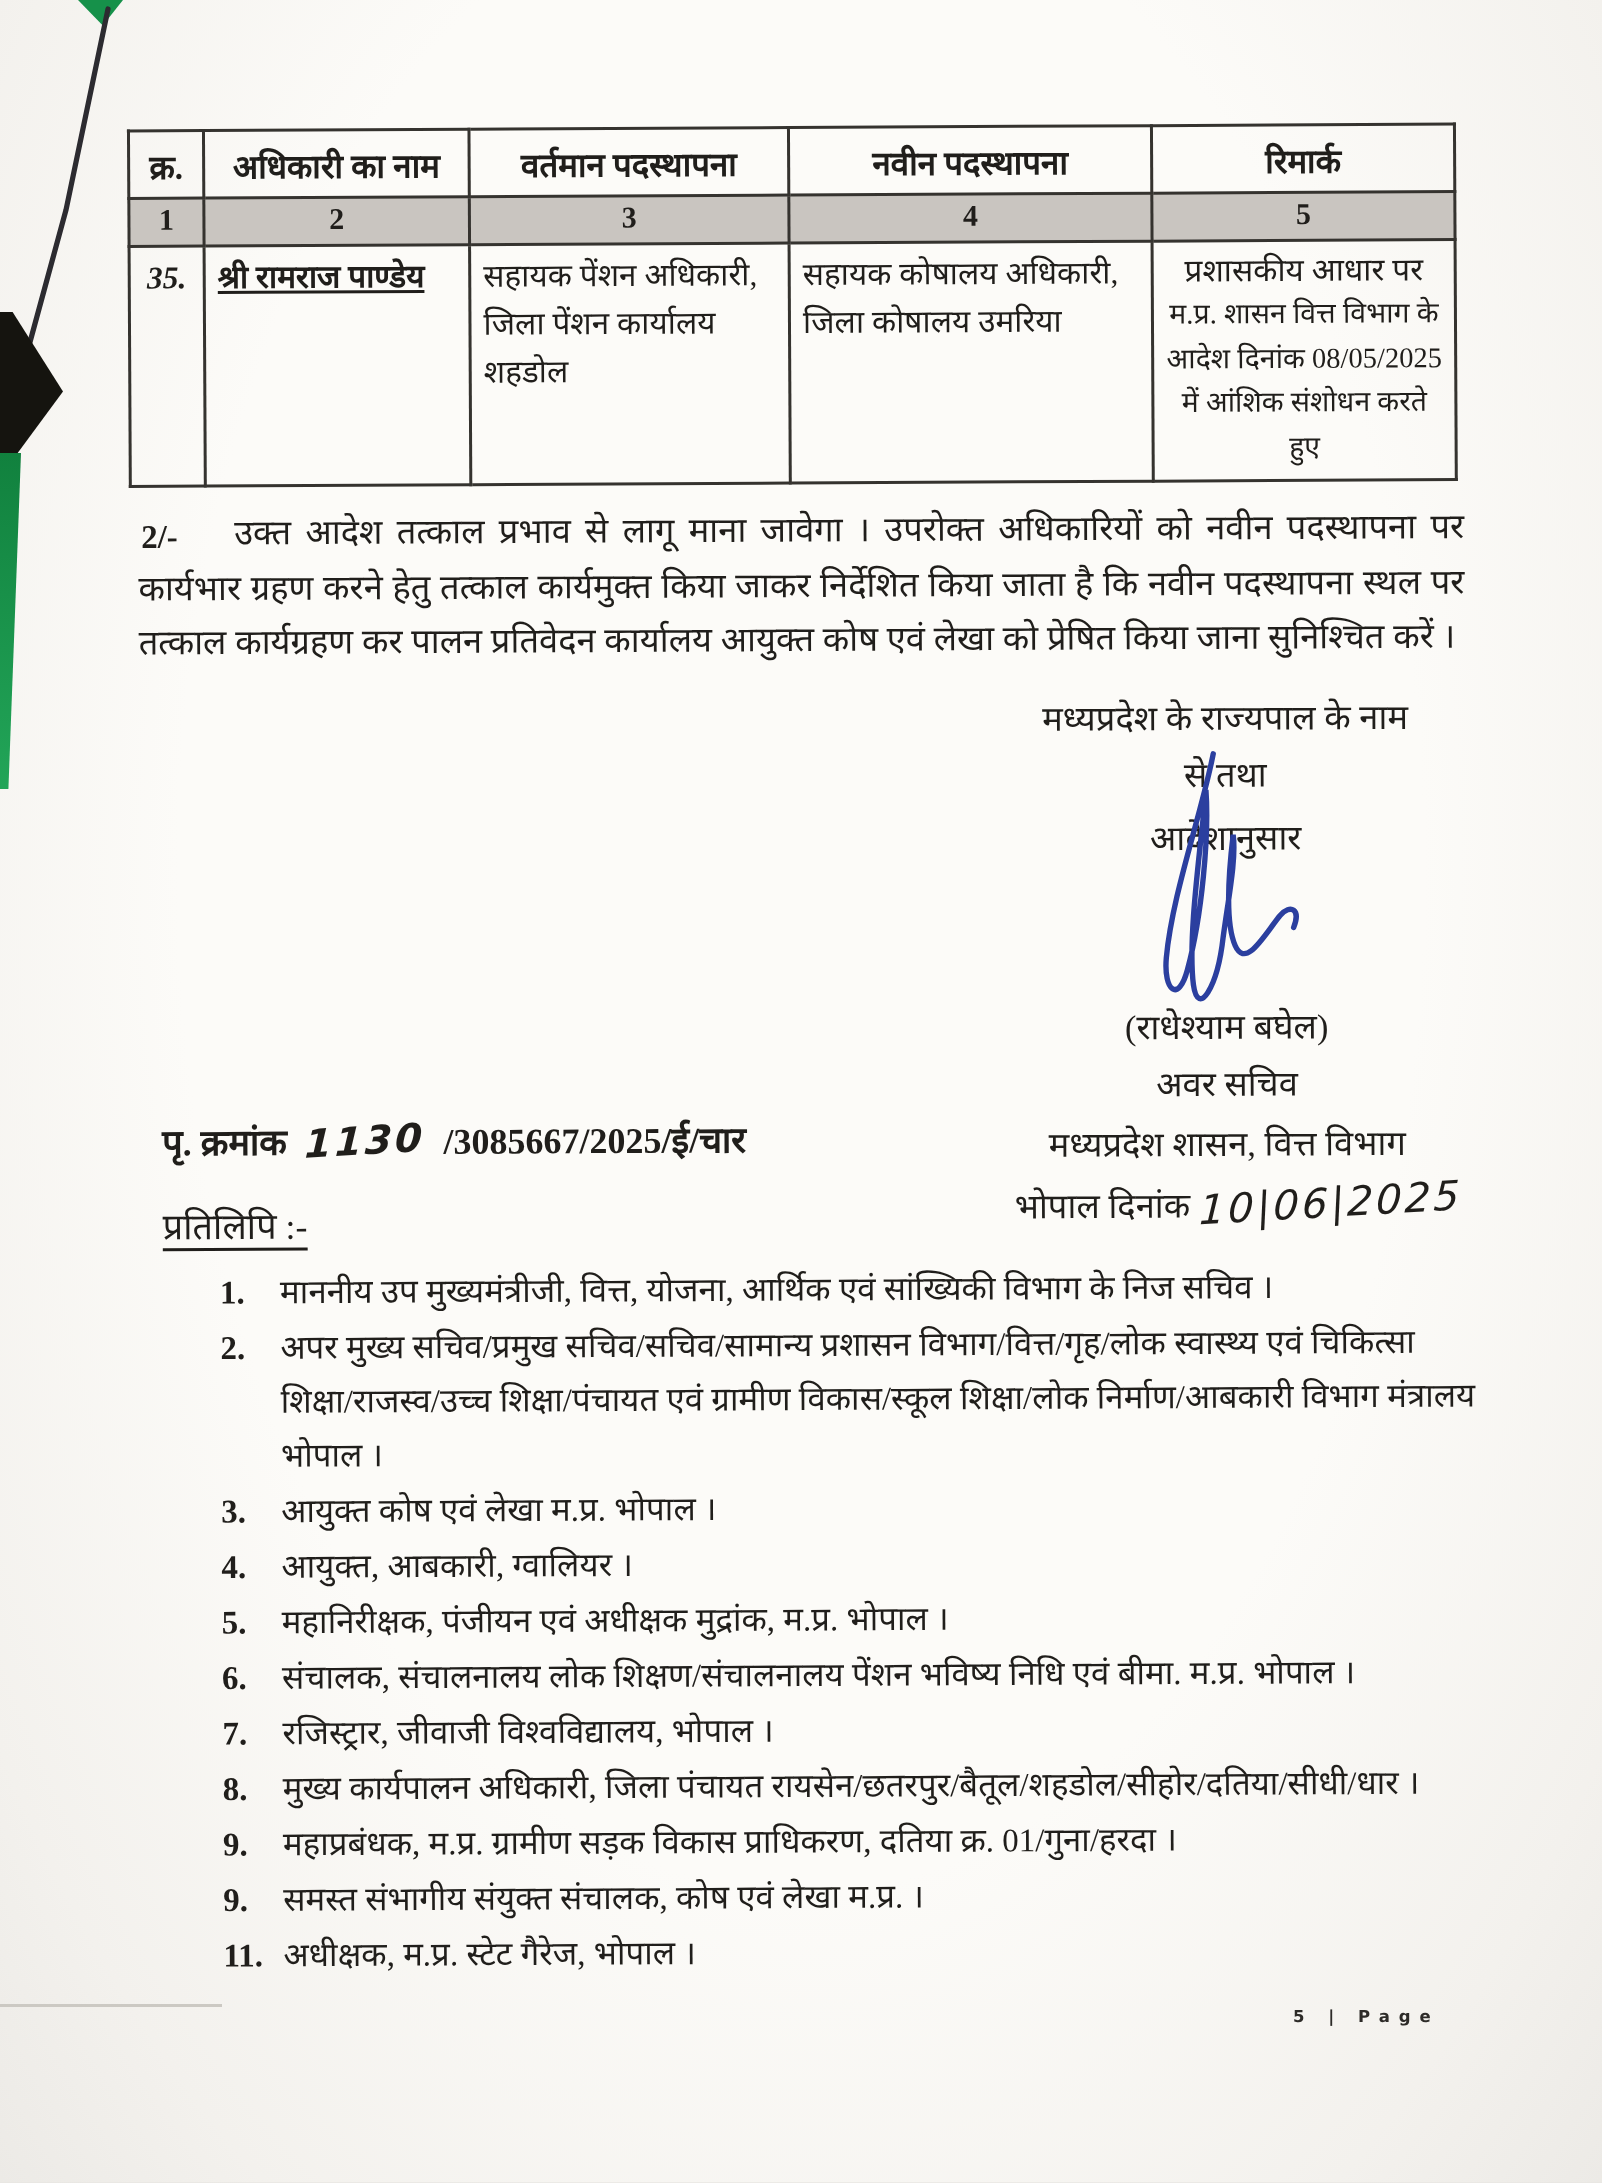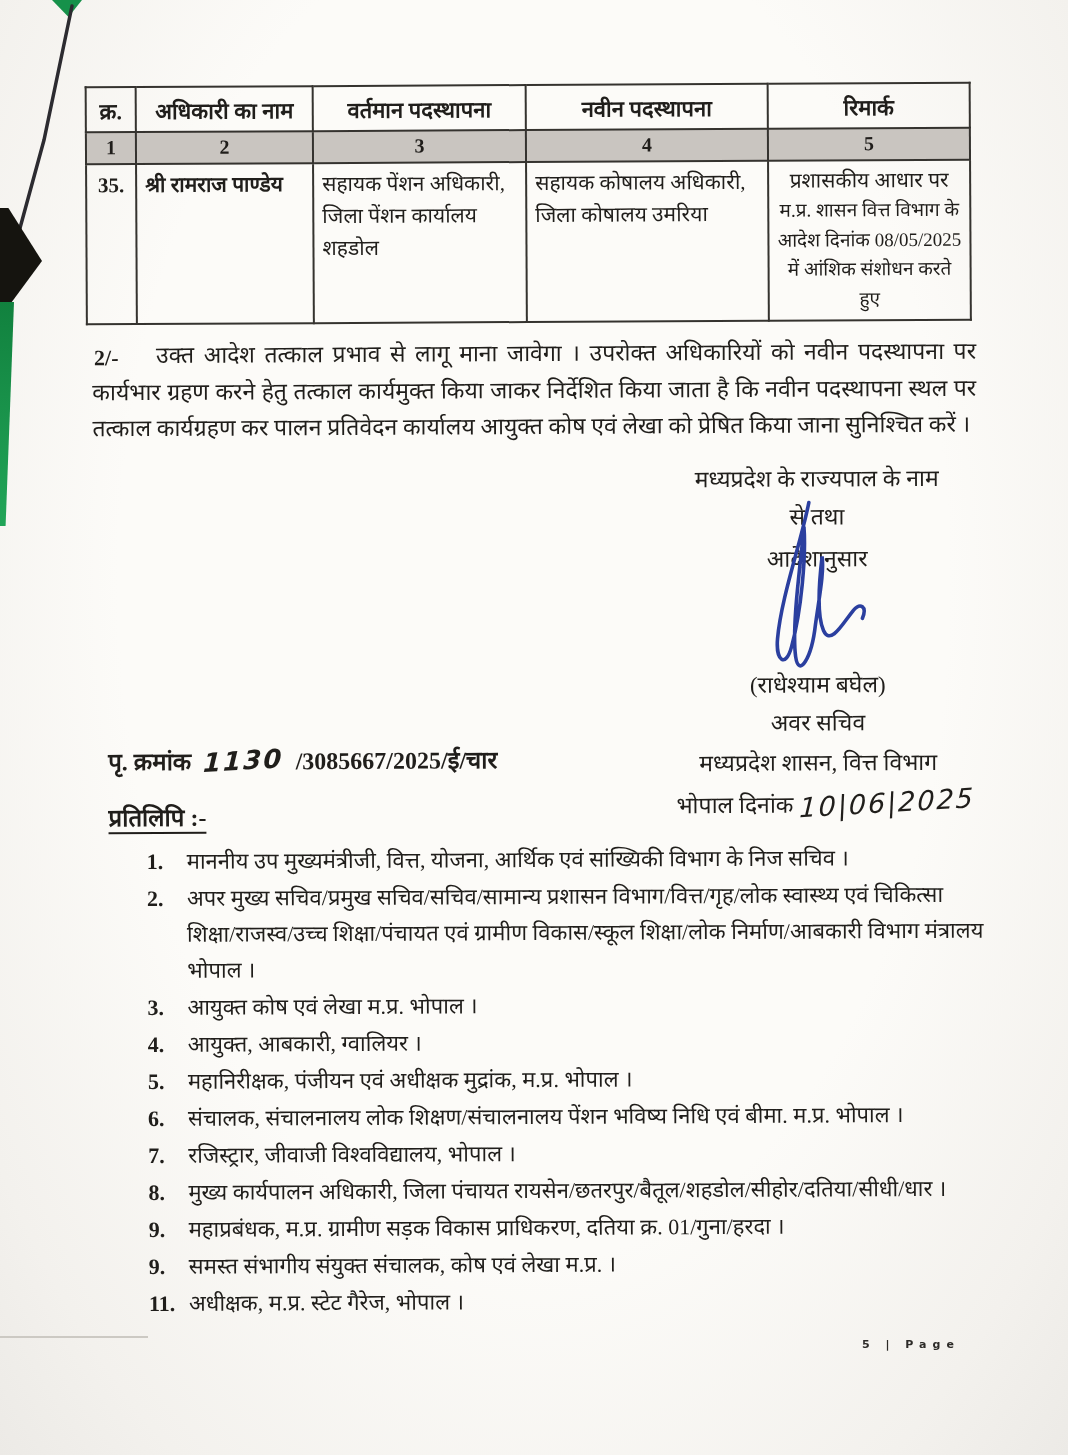--- a/index.html
+++ b/index.html
@@ -56,22 +56,22 @@
   }
   .posting-table thead th {
     font-size: 22px; font-weight: bold; text-align: center;
     padding: 7px 4px 6px;
   }
   .num-row td {
     text-align: center; font-weight: bold; font-size: 20px;
     padding: 3px 0 4px;
   }
   .data-row td { height: 160px; font-size: 21px; line-height: 32px; }
-  .cell-serial { text-align: center; font-weight: bold; }
-  .cell-name { font-weight: bold; }
+  .cell-serial { text-align: center; font-weight: bold; font-style: italic; }
+  .cell-name { font-weight: bold; text-decoration: underline; }
   .cell-remark { text-align: center; }
   .remark-bold { display: block; font-weight: normal; font-size: 21px; line-height: 30px; }
   .remark-rest { display: block; font-size: 19px; line-height: 29.5px; }
 
   
   .order-para {
     position: absolute; left: 94px; top: 336px; width: 884px;
     font-size: 23px; line-height: 36.5px; text-align: justify;
   }
   .para-num {
@@ -109,21 +109,21 @@
   }
 
   
   .endorse-line {
     position: absolute; left: 108px; top: 742px;
     font-size: 24px; font-weight: bold; white-space: nowrap;
   }
   .endorse-line .handwritten { font-size: 26px; margin: 0 6px; }
   .copy-label {
     position: absolute; left: 108px; top: 798px;
-    font-size: 24px; font-weight: bold;
+    font-size: 24px; font-weight: normal;
     text-decoration: underline; text-underline-offset: 6px;
   }
   .copy-list {
     position: absolute; left: 146px; top: 842px; width: 848px;
     list-style: none;
   }
   .copy-item {
     display: flex; align-items: flex-start;
     font-size: 22px; line-height: 36px; margin-bottom: 1px;
   }

